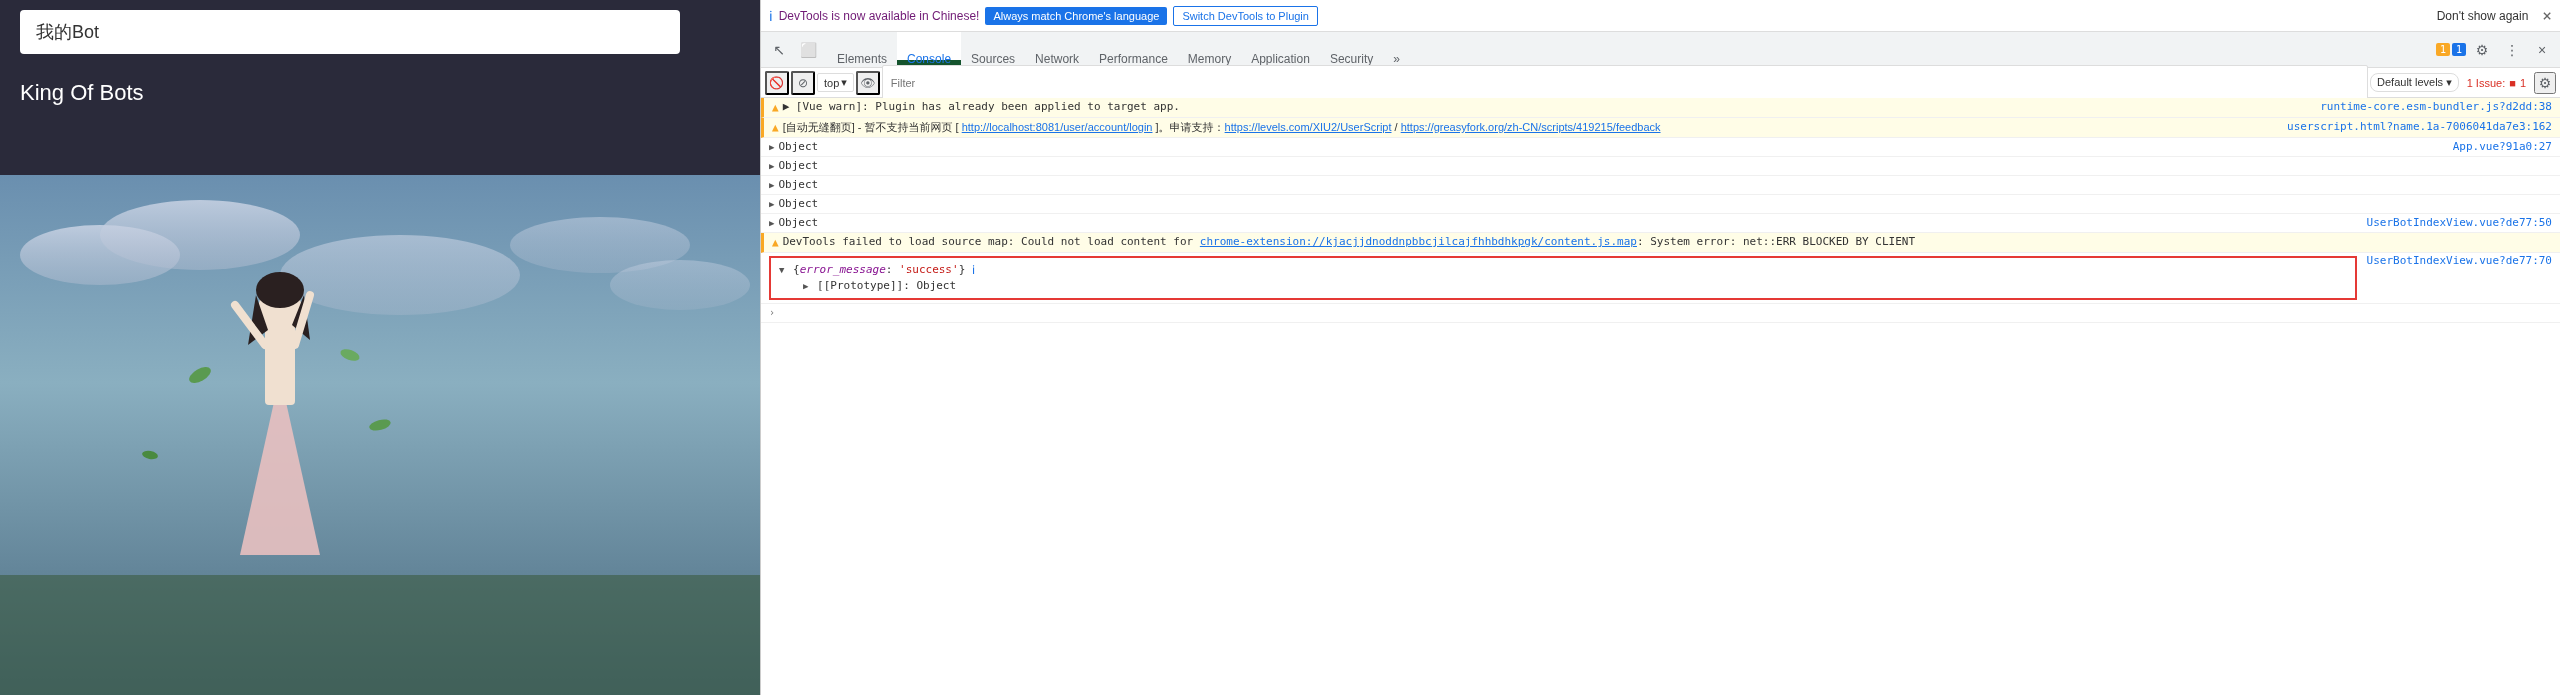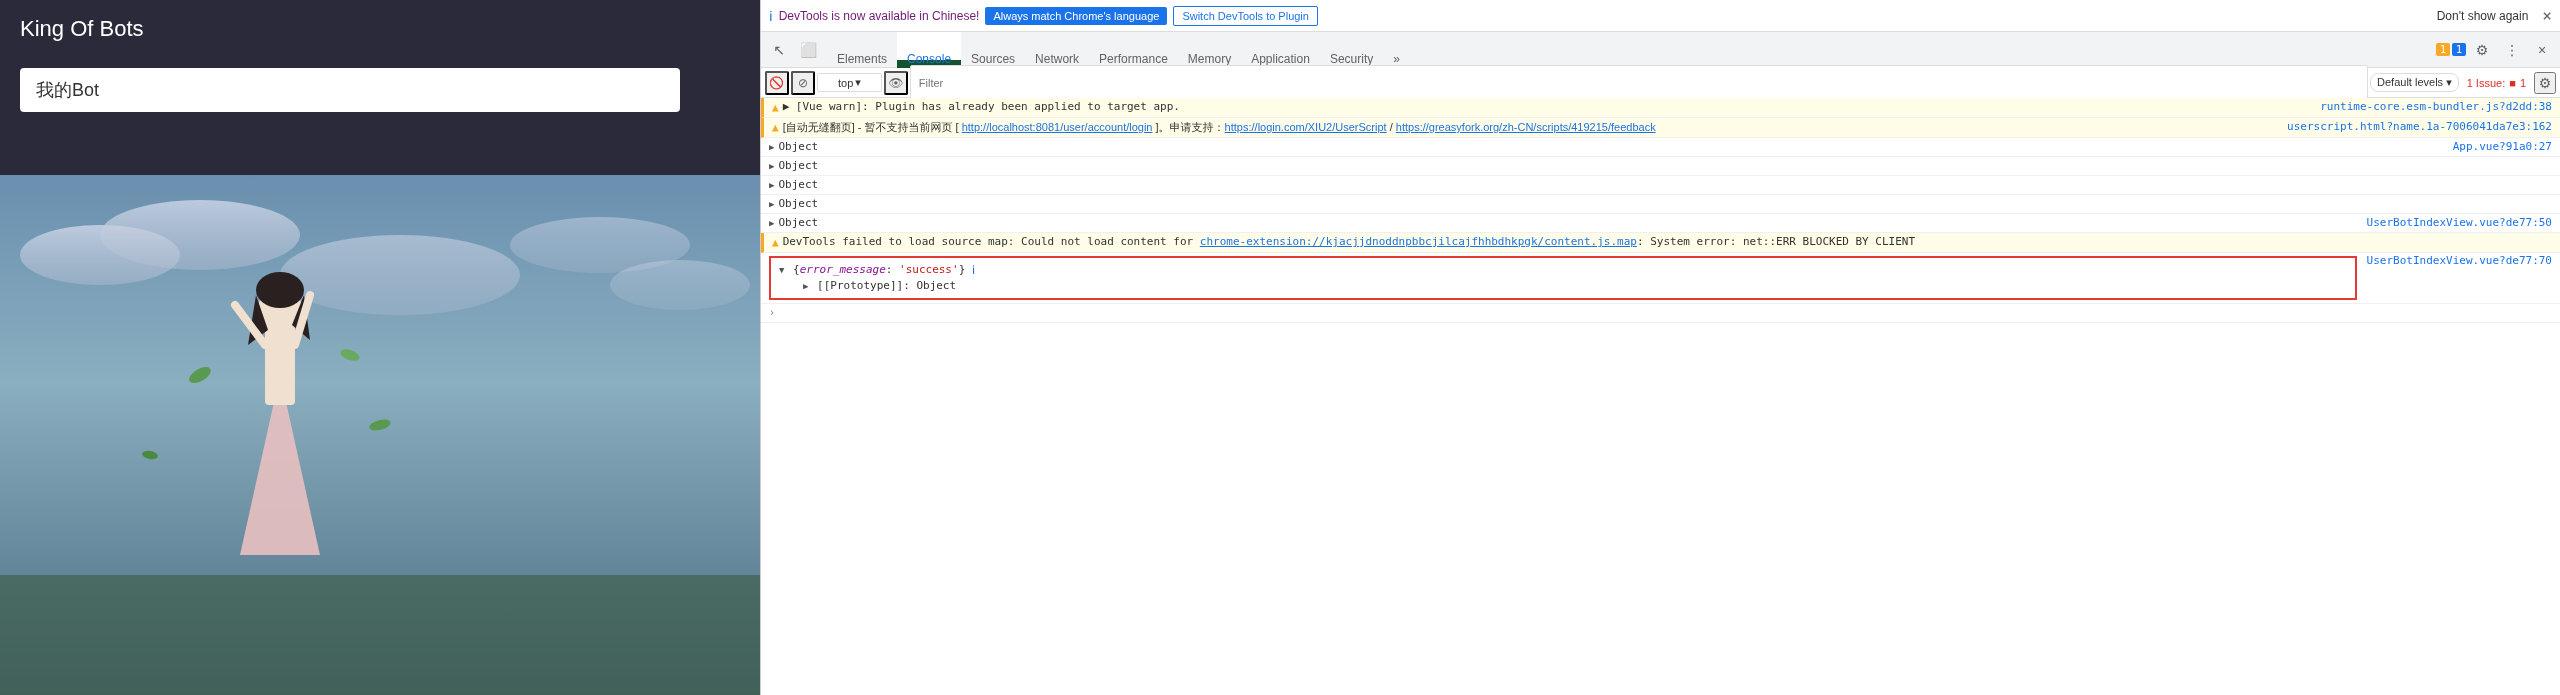--- a/index.html
+++ b/index.html
@@ -196,21 +196,21 @@
       color: #5f6368;
       font-size: 12px;
       border-radius: 2px;
     }
     .top-selector {
       display: flex;
       align-items: center;
       gap: 2px;
       font-size: 11px;
       color: #333;
-      padding: 2px 20px;
+      padding: 2px 6px;
       border: 1px solid #ddd;
       border-radius: 2px;
       cursor: pointer;
       background: #fff;
       font-family: Arial, sans-serif;
     }
     .filter-input {
       flex: 1;
       border: 1px solid #ddd;
       outline: none;
@@ -340,24 +340,24 @@
 
     
     .chinese { font-family: 'Microsoft YaHei', Arial, sans-serif; }
 
     .link-blue { color: #1a73e8; text-decoration: underline; cursor: pointer; }
   </style>
 </head>
 <body>
 
 <div id="webpage">
-  <div id="webpage-title">King Of Bots</div>
   <div id="webpage-input-area">
     <span>我的Bot</span>
   </div>
+  <div id="webpage-title">King Of Bots</div>
 
   <div id="webpage-bg">
     <svg width="760" height="520" viewBox="0 0 760 520" xmlns="http://www.w3.org/2000/svg">
 
       <defs>
         <linearGradient id="skyGrad" x1="0" y1="0" x2="0" y2="1">
           <stop offset="0%" stop-color="#6a8faf"></stop>
           <stop offset="40%" stop-color="#8aafc0"></stop>
           <stop offset="100%" stop-color="#4a6a80"></stop>
         </linearGradient>
@@ -457,21 +457,21 @@
       <span class="line-icon warn-icon">▲</span>
       <span class="line-content">
         ▶ [Vue warn]: Plugin has already been applied to target app.
       </span>
       <a class="line-source" href="#">runtime-core.esm-bundler.js?d2dd:38</a>
     </div>
 
     <div class="console-line warn-line">
       <span class="line-icon warn-icon">▲</span>
       <span class="line-content chinese">
-        [自动无缝翻页] - 暂不支持当前网页 [ <a class="link-blue" href="#">http://localhost:8081/user/account/login</a> ]。申请支持：<a class="link-blue" href="#">https://login.com/XIU2/UserScript</a> / <a class="link-blue" href="#">https://greasyfork.org/zh-CN/scripts/419215/feedback</a>
+        [自动无缝翻页] - 暂不支持当前网页 [ <a class="link-blue" href="#">http://localhost:8081/user/account/login</a> ]。申请支持：<a class="link-blue" href="#">https://levels.com/XIU2/UserScript</a> / <a class="link-blue" href="#">https://greasyfork.org/zh-CN/scripts/419215/feedback</a>
       </span>
       <a class="line-source" href="#">userscript.html?name.1a-7006041da7e3:162</a>
     </div>
 
     <div class="console-line">
       <span class="line-content">
         <span class="expandable"><span class="triangle">▶</span> Object</span>
       </span>
       <a class="line-source" href="#">App.vue?91a0:27</a>
     </div>

